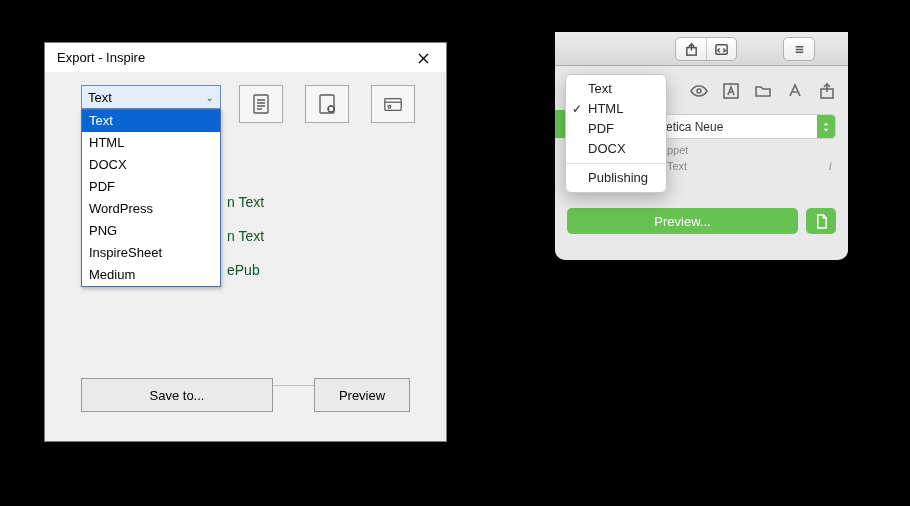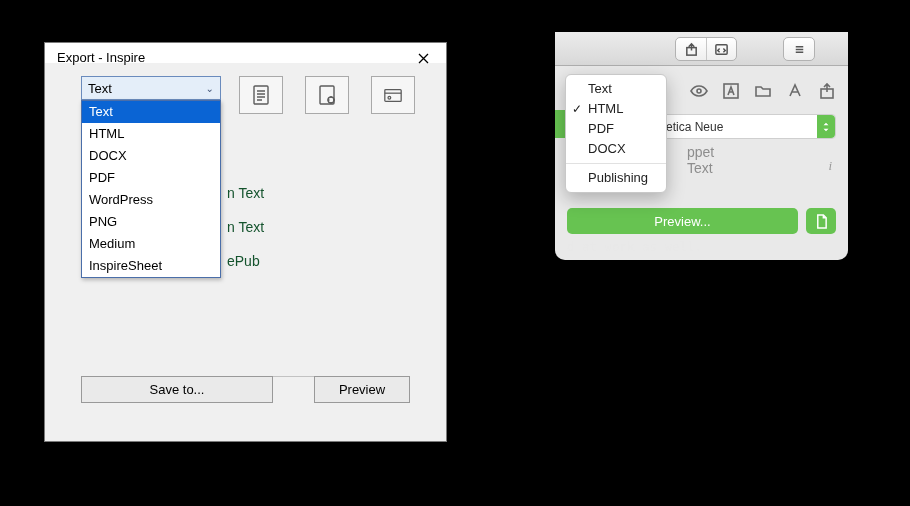--- a/index.html
+++ b/index.html
@@ -1,20 +1,20 @@
 <!DOCTYPE html>
 <html><head>
 <meta charset="utf-8">
 <style>
   html,body{margin:0;padding:0;width:910px;height:506px;background:#000;font-family:"Segoe UI",Arial,sans-serif;font-size:13px;color:#000;overflow:hidden}
   *{box-sizing:border-box}
 
   
   .win-dialog{position:absolute;left:44px;top:42px;width:403px;height:400px;background:#f0f0f0;border:1px solid #7a7a7a;box-shadow:0 4px 18px rgba(0,0,0,.5)}
-  .win-titlebar{position:relative;height:20px;line-height:30px;padding:0 12px;background:#fff;font-size:13px;color:#000}
+  .win-titlebar{position:relative;height:29px;line-height:30px;padding:0 12px;background:#fff;font-size:13px;color:#000}
   .win-close{position:absolute;right:0;top:0;width:46px;height:30px;display:flex;align-items:center;justify-content:center;color:#000}
   .win-close svg{width:11px;height:11px}
 
   .win-body{position:relative;padding:18px 36px 0 36px;height:calc(100% - 30px)}
   
   .fmt-btn{position:absolute;top:13px;width:44px;height:38px;background:#f6f6f6;border:1px solid #a9a9a9;display:flex;align-items:center;justify-content:center}
   .fmt-btn svg{width:20px;height:22px;stroke:#5c5c5c;fill:none;stroke-width:1.4}
   .fmt1{left:194px}
   .fmt2{left:260px}
   .fmt3{left:326px}
@@ -30,21 +30,21 @@
 
   
   .body-line{position:absolute;left:182px;font-size:14px;color:#14532d}
   .bl1{top:122px}
   .bl2{top:156px}
   .bl3{top:190px}
 
   .hr{position:absolute;left:36px;right:36px;top:313px;height:1px;background:#c2c2c2}
 
   
-  .win-btn{position:absolute;bottom:28px;height:27px;background:#eaeaea;border:1px solid #999;display:flex;align-items:center;justify-content:center;font-size:13px}
+  .win-btn{position:absolute;bottom:28px;height:34px;background:#eaeaea;border:1px solid #999;display:flex;align-items:center;justify-content:center;font-size:13px}
   .btn-save{left:36px;width:192px}
   .btn-cancel{right:36px;width:96px}
 
   
   .mac-win{position:absolute;left:555px;top:32px;width:293px;height:228px;background:#3a3a3a;border-radius:0 0 10px 10px;overflow:hidden;box-shadow:0 8px 24px rgba(0,0,0,.55)}
   
   .mac-toolbar{height:34px;background:linear-gradient(#ececec,#d8d8d8);border-bottom:1px solid #aeaeae;position:relative}
   .tb-group{position:absolute;top:5px;height:24px;display:flex;border:1px solid #b2b2b2;border-radius:5px;overflow:hidden;background:linear-gradient(#fff,#eee)}
   .tb-cell{width:30px;display:flex;align-items:center;justify-content:center;border-left:1px solid #c7c7c7}
   .tb-cell:first-child{border-left:none}
@@ -60,21 +60,21 @@
 
   
   .font-picker{position:absolute;left:102px;right:12px;top:48px;height:25px;background:#fff;border:1px solid #cfcfcf;border-radius:4px;display:flex;align-items:center;font-size:12px;color:#333}
   .font-picker .txt{flex:1;padding:0 8px;overflow:hidden}
   .font-picker .end{width:18px;height:100%;background:#67c351;border-radius:0 4px 4px 0;display:flex;align-items:center;justify-content:center}
   .font-picker .end svg{width:8px;height:10px;fill:#fff}
 
   
   .green-slice{position:absolute;left:0;top:44px;width:100px;height:28px;background:#67c351;border-top-right-radius:5px;border-bottom-right-radius:5px}
 
-  .faint-label{position:absolute;left:132px;font-size:14px;color:#8d8d8d}
+  .faint-label{position:absolute;left:112px;font-size:11px;color:#8d8d8d}
   .fl1{top:78px}
   .fl2{top:94px}
   .info-i{position:absolute;right:16px;top:92px;font-style:italic;font-family:Georgia,serif;color:#9a9a9a;font-size:13px}
 
   
   .mac-menu{position:absolute;left:10px;top:8px;width:102px;background:#fff;border:1px solid #c8c8c8;border-radius:6px;box-shadow:0 6px 18px rgba(0,0,0,.25);z-index:10;padding:4px 0;font-size:13px}
   .mac-item{position:relative;height:20px;line-height:20px;padding:0 10px 0 22px;color:#222}
   .mac-item.checked::before{content:"✓";position:absolute;left:6px;top:0;font-size:12px}
   .mac-sep{height:1px;margin:4px 0;background:#e1e1e1}
 
@@ -127,22 +127,22 @@
         </svg>
     </div>
 
     <div class="combo-list" id="combo-list">
         <div class="combo-item sel">Text</div>
         <div class="combo-item">HTML</div>
         <div class="combo-item">DOCX</div>
         <div class="combo-item">PDF</div>
         <div class="combo-item">WordPress</div>
         <div class="combo-item">PNG</div>
+        <div class="combo-item">InspireSheet</div>
         <div class="combo-item">Medium</div>
-        <div class="combo-item">InspireSheet</div>
       </div>
 
     <span class="body-line bl1">n Text</span>
     <span class="body-line bl2">n Text</span>
     <span class="body-line bl3">ePub</span>
 
     <div class="hr"></div>
 
     <div class="win-btn btn-save">
       <span>Save to...</span>

